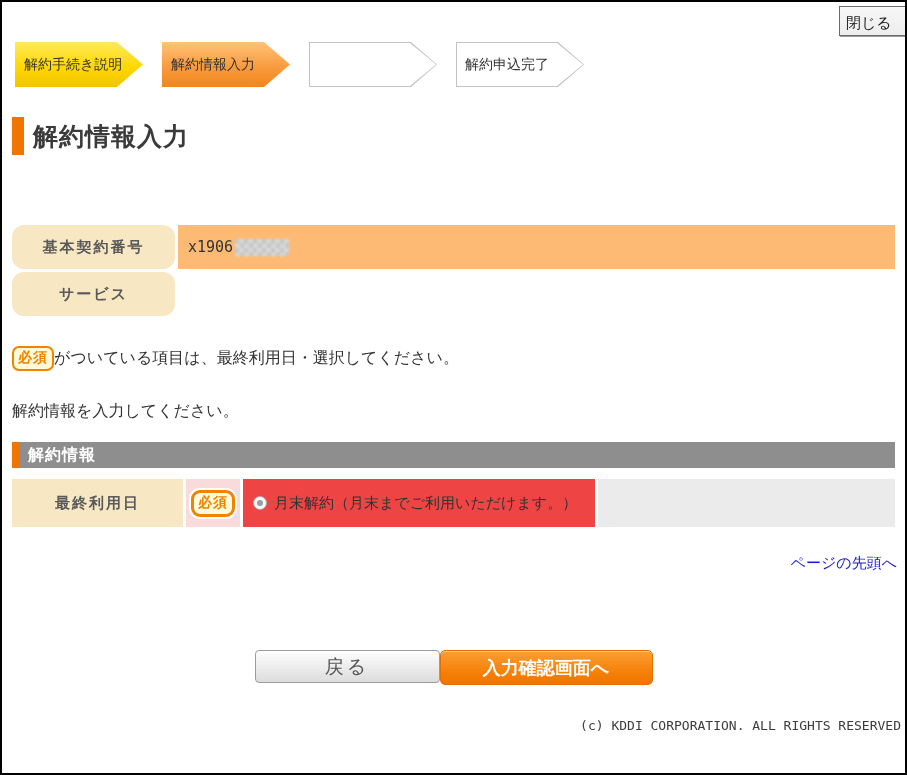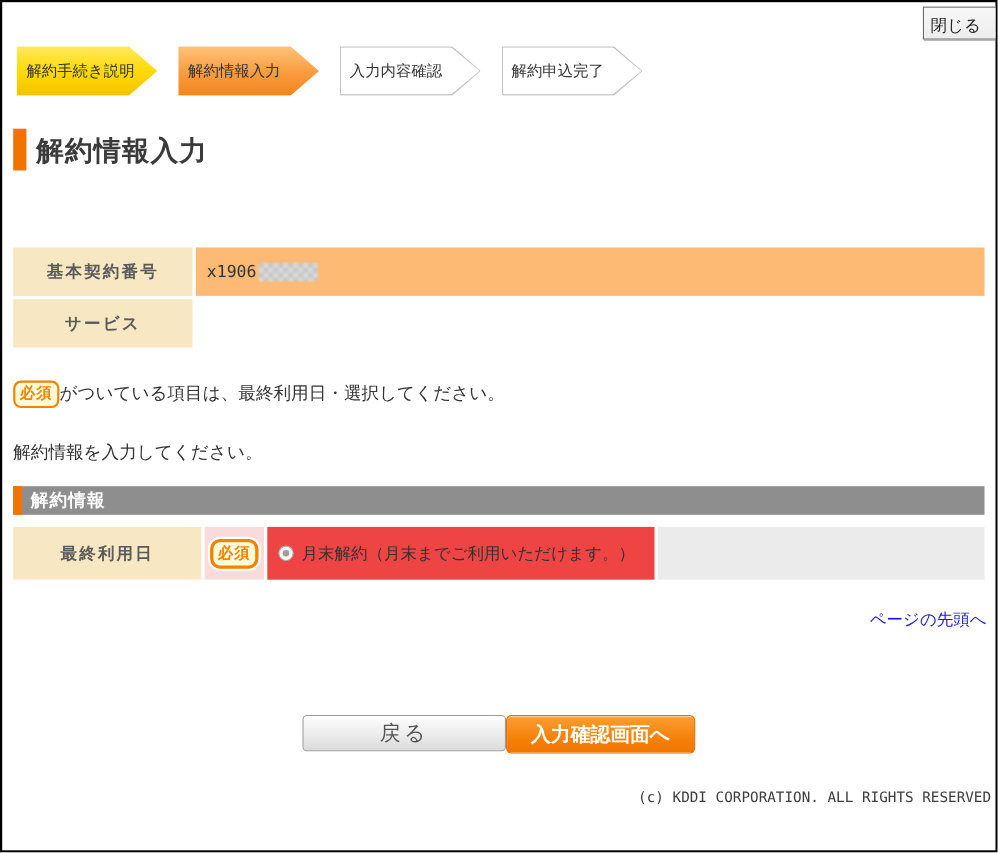--- a/index.html
+++ b/index.html
@@ -31,21 +31,21 @@
   
   .page-title { display:flex; align-items:center; margin:30px 0 0 10px; }
   .page-title .bar { width:12px; height:38px; background:#f17300; margin-right:9px; }
   .page-title .txt { font-size:25px; font-weight:bold; color:#3a3a3a; letter-spacing:1px; }
   
   .tbl { margin:70px 10px 0 10px; }
   .tbl .row { display:flex; margin-bottom:3px; }
   .cell { display:flex; align-items:center; }
   .cell.gap { margin-left:3px; }
   .lab { width:163px; background:#f7e7c3; justify-content:center;
-    font-size:15px; font-weight:bold; color:#5a5a5a; letter-spacing:2px; }
+    font-size:15px; font-weight:bold; color:#5a5a5a; letter-spacing:2px;border-radius:12px; }
   .val { flex:1; background:#fdba74; padding-left:10px;
     font-family:"DejaVu Sans Mono","Liberation Mono",monospace; font-size:15px; color:#333; }
   .tbl .row { height:44px; }
   .masked { display:inline-block; width:54px; height:17px; margin-left:2px; border-radius:2px;
     background:repeating-conic-gradient(#d9d9d9 0% 25%, #c7c7c7 0% 50%) 0 0/9px 9px;
     filter:blur(1px); }
   
   .req-note { margin:30px 0 0 10px; display:flex; align-items:center; font-size:16px; }
   .badge { display:inline-block; background:#fffbd9; color:#f08300; font-weight:bold;
     border:2px solid #f08300; border-radius:7px; padding:1px 4px 2px 4px; font-size:14px;
@@ -68,21 +68,21 @@
   .radio.checked::after { content:""; position:absolute; left:3px; top:3px; width:6px; height:6px;
     border-radius:50%; background:#9d9d9d; }
   
   .pagetop { text-align:right; margin:27px 8px 0 0; font-size:15px; }
   .pagetop a { color:#1a1acc; text-decoration:none; cursor:pointer; }
   
   .btn-row { display:flex; justify-content:center; margin-top:77px; }
   .btn-back { width:185px; height:33px; border:1px solid #9c9c9c; border-radius:4px;
     background:linear-gradient(180deg,#fefefe,#dcdcdc); color:#555; font-size:19px;
     letter-spacing:3px; cursor:pointer; }
-  .btn-confirm { width:172px; height:35px; border:1px solid #e46e00; border-radius:5px;
+  .btn-confirm { width:213px; height:35px; border:1px solid #e46e00; border-radius:5px;
     background:linear-gradient(180deg,#fb9e33 0%,#f57e05 70%,#f07500 100%);
     box-shadow:inset 0 1px 0 rgba(255,255,255,.45);
     color:#fff; font-size:18px; font-weight:bold; cursor:pointer; }
   
   .footer { text-align:right; margin:33px 4px 0 0; font-size:13px; color:#3c3c3c;
     font-family:"DejaVu Sans Mono","Liberation Mono",monospace; }
 </style>
 </head>
 <body>
 
@@ -97,21 +97,20 @@
       <div class="lbl">解約手続き説明</div>
     </div>
     <div class="step current">
       <div class="shape"></div>
 
       <div class="lbl">解約情報入力</div>
     </div>
     <div class="step todo">
       <div class="shape"></div>
       <div class="fill"></div>
-      <div class="lbl">入力内容確認</div>
     </div>
     <div class="step todo">
       <div class="shape"></div>
       <div class="fill"></div>
       <div class="lbl">解約申込完了</div>
     </div>
   </div>
 
   <div class="page-title">
     <div class="bar"></div>

